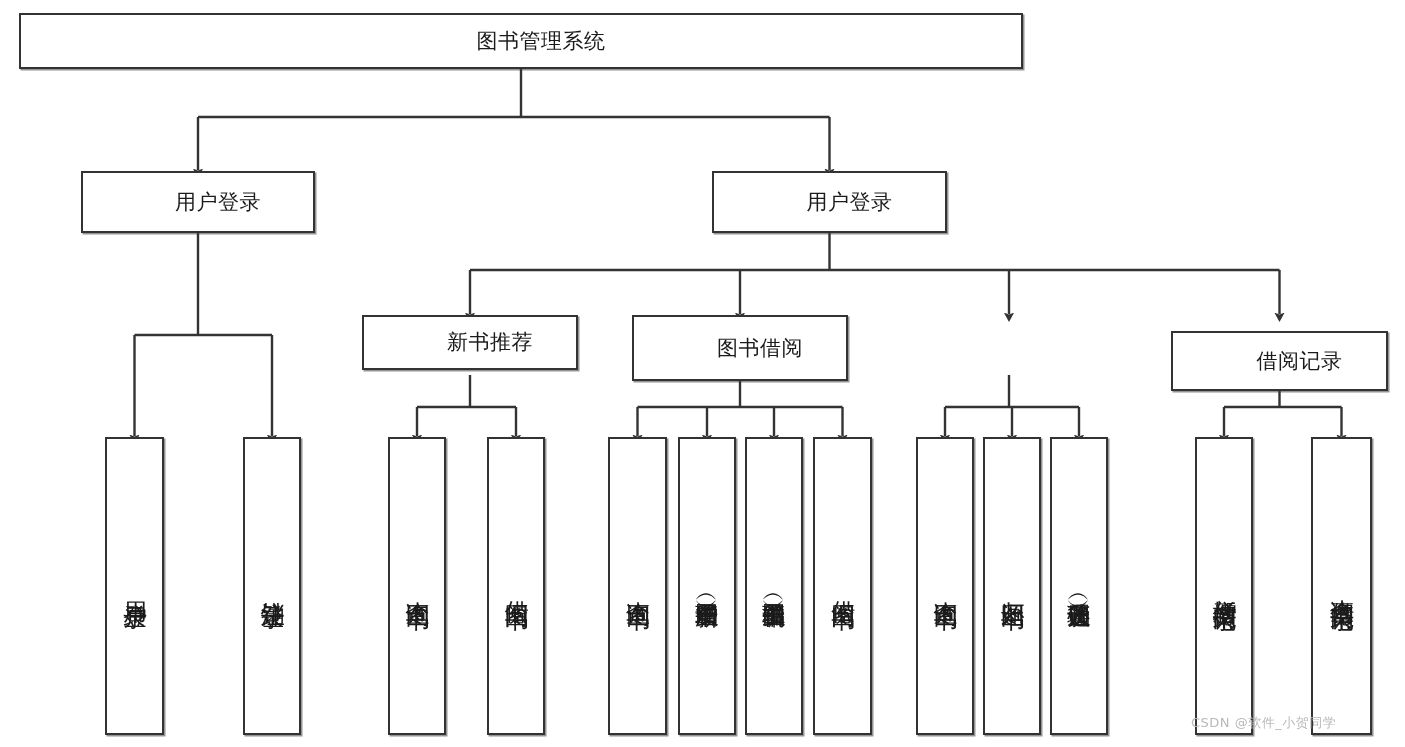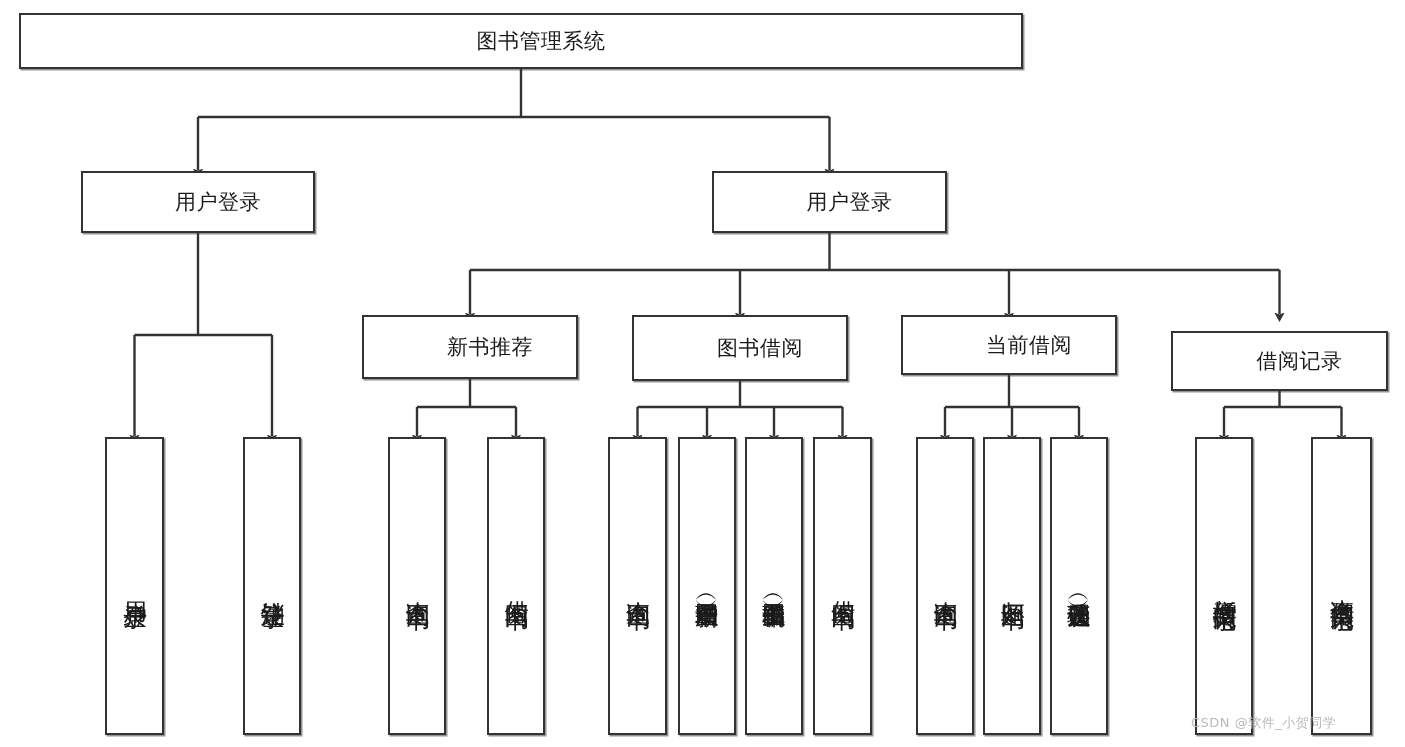--- a/index.html
+++ b/index.html
@@ -129,28 +129,25 @@
     <span class="node-label">图书管理系统</span>
   </div>
 
   <div class="node horizontal" style="left:81px; top:171px; width:234px; height:62px;">
     <span class="node-label">用户登录</span>
   </div>
   <div class="node horizontal" style="left:712px; top:171px; width:235px; height:62px;">
     <span class="node-label">用户登录</span>
   </div>
 
-  <div class="node horizontal" style="left:362px; top:315px; width:216px; height:64px;">
+  <div class="node horizontal" style="left:362px; top:315px; width:216px; height:55px;">
     <span class="node-label">新书推荐</span>
   </div>
   <div class="node horizontal" style="left:632px; top:315px; width:216px; height:66px;">
     <span class="node-label">图书借阅</span>
-  </div>
-  <div class="node horizontal" style="left:901px; top:315px; width:216px; height:60px;">
-    <span class="node-label">当前借阅</span>
   </div>
   <div class="node horizontal" style="left:1171px; top:315px; width:217px; height:60px;margin-top:16px;">
     <span class="node-label">借阅记录</span>
   </div>
 
   <div class="node vertical" style="left:105px; top:437px; width:59px; height:298px;">
     <span class="node-label">用户登录</span>
   </div>
   <div class="node vertical" style="left:243px; top:437px; width:58px; height:298px;">
     <span class="node-label">注销登录</span>

